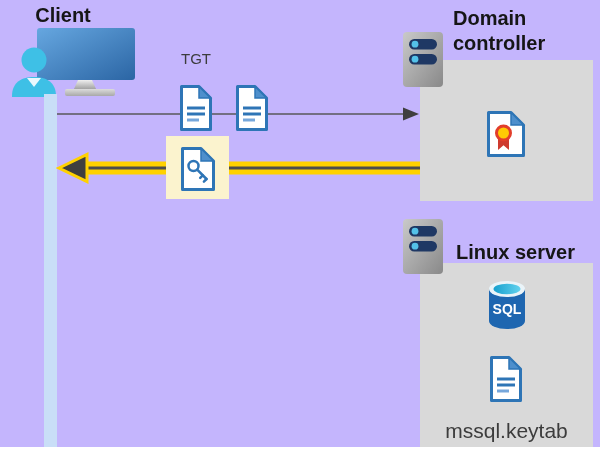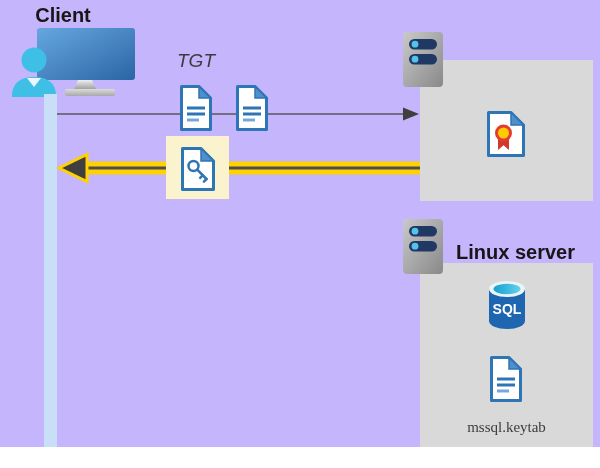--- a/index.html
+++ b/index.html
@@ -3,25 +3,25 @@
 <meta charset="utf-8">
 <style>
   html,body { margin:0; padding:0; background:#ffffff; }
   .stage {
     position:relative; width:600px; height:447px; background:#c4b5fd;
     font-family:"Liberation Sans", sans-serif; overflow:hidden;
   }
   .abs { position:absolute; }
   .heading { font-weight:700; font-size:20px; line-height:25px; color:#161616; }
   .center { text-align:center; }
-  .sublabel { font-size:19px; color:#3C3C3C;font-style:italic; }
+  .sublabel { font-size:15px; color:#3C3C3C; }
   .panel { background:#D9D9D9; }
   .hlbox { background:#FBF3CE; }
   .client-bar { background:#C9DEF7; }
-  .keytab-label { font-size:15px; color:#3C3C3C;font-family:Liberation Serif, serif; }
+  .keytab-label { font-size:21px; color:#3C3C3C; }
   svg { display:block; }
 </style>
 </head>
 <body>
 
 <div class="stage">
 
   <svg width="0" height="0" style="position:absolute" aria-hidden="true">
     <defs>
       <linearGradient id="gradMonitor" x1="0" y1="0" x2="1" y2="1">
@@ -99,20 +99,21 @@
     <path d="M2.5,2.5 H21 L33.5,15 V43.5 H2.5 Z" fill="#FFFFFF" stroke="#2E75B6" stroke-width="3" stroke-linejoin="round"></path>
     <path d="M21,2.5 L33.5,15 H21 Z" fill="#4E8FCC" stroke="#2E75B6" stroke-width="1.5"></path>
     <g stroke="#2E75B6" stroke-width="2.5" fill="none" stroke-linecap="round">
       <circle cx="13.5" cy="20" r="5"></circle>
       <line x1="17.2" y1="23.7" x2="26.5" y2="33"></line>
       <line x1="22.8" y1="29.3" x2="20.2" y2="31.9"></line>
       <line x1="26.5" y1="33" x2="23.9" y2="35.6"></line>
     </g>
   </svg>
 
+  <div class="abs heading" style="left:453px; top:6px; width:130px;">Domain controller</div>
   <svg class="abs" style="left:402px; top:31px;" width="42" height="57" viewBox="0 0 42 57">
     <rect x="1" y="1" width="40" height="55" rx="4" fill="url(#gradSrv)"></rect>
     <rect x="7" y="8" width="28" height="10.5" rx="5.25" fill="#1F3864"></rect>
     <circle cx="13" cy="13.2" r="3.4" fill="#54C2E9"></circle>
     <rect x="7" y="23" width="28" height="10.5" rx="5.25" fill="#1F3864"></rect>
     <circle cx="13" cy="28.2" r="3.4" fill="#54C2E9"></circle>
   </svg>
 
   <svg class="abs" style="left:486px; top:110px;" width="40" height="48" viewBox="0 0 40 48">
     <path d="M2.5,2.5 H25 L37.5,15 V45.5 H2.5 Z" fill="#FFFFFF" stroke="#2E75B6" stroke-width="3" stroke-linejoin="round"></path>

